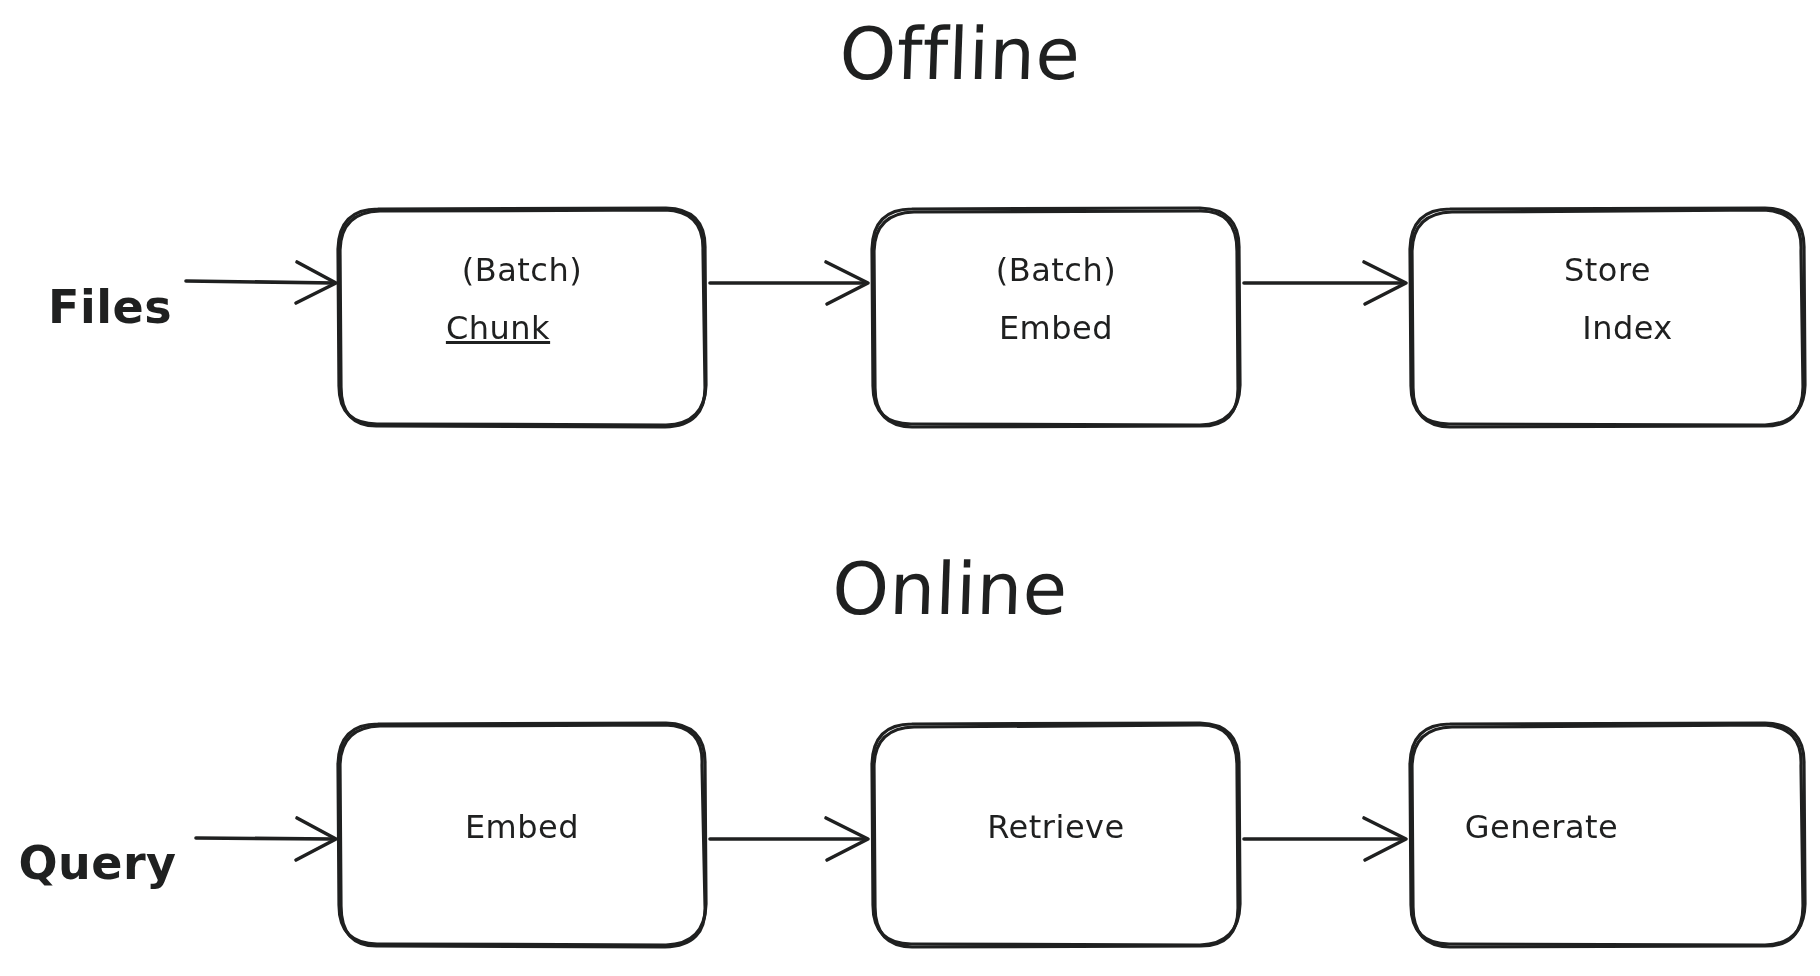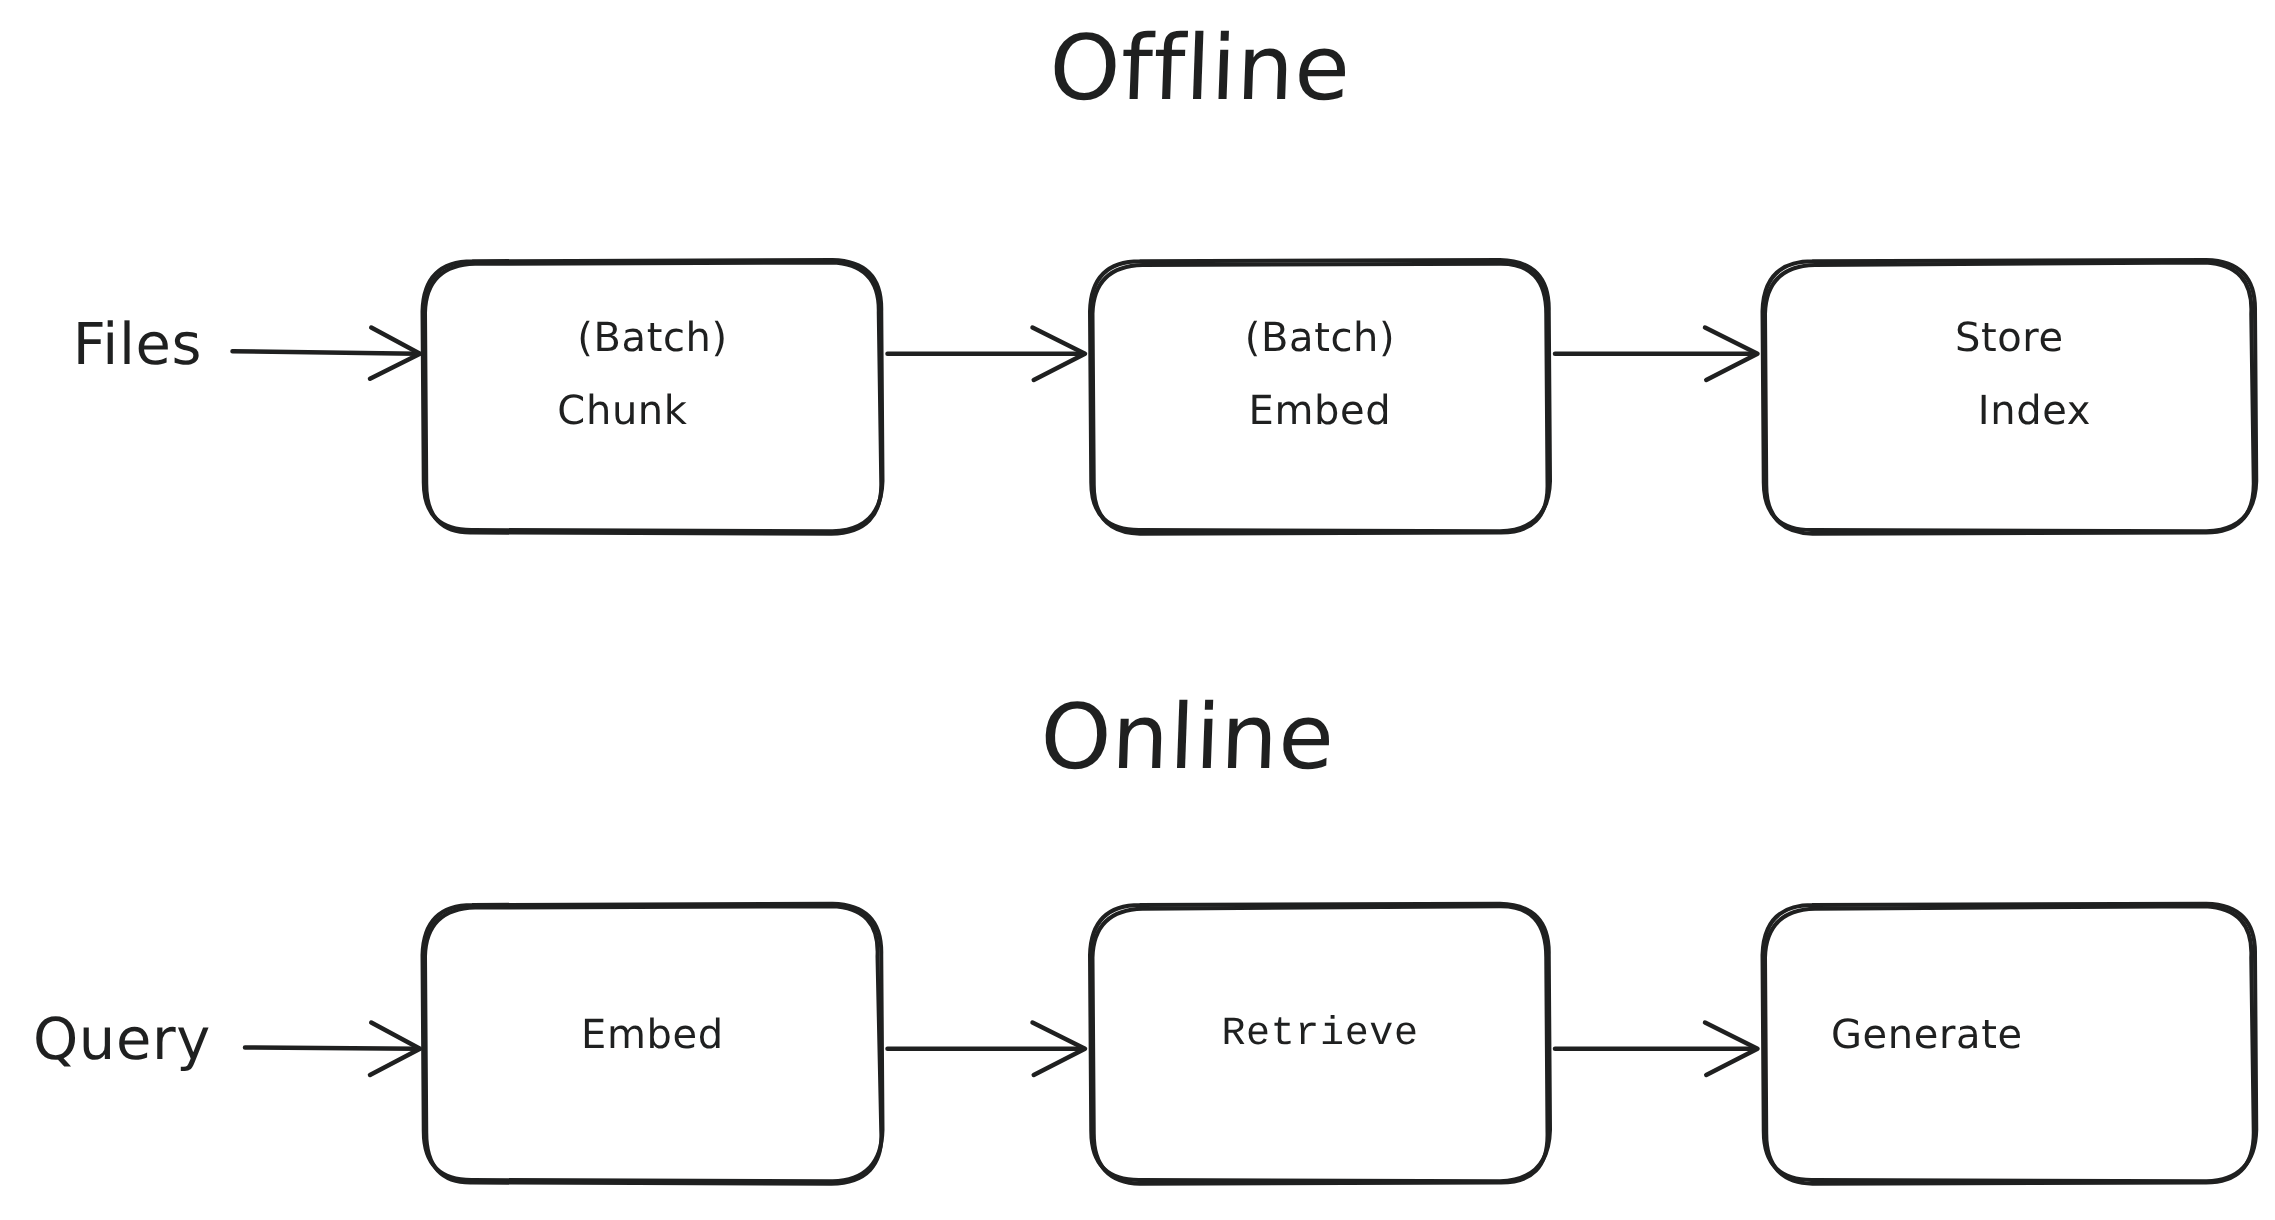--- a/index.html
+++ b/index.html
@@ -5,21 +5,21 @@
   html,body{margin:0;padding:0;background:#ffffff;}
   body{width:1820px;height:976px;overflow:hidden;
        font-family:"DejaVu Sans", sans-serif;}
   #canvas{position:relative;width:1820px;height:976px;background:#ffffff;}
   #sketch{position:absolute;left:0;top:0;width:1820px;height:976px;}
   .lbl{position:absolute;color:#1f2020;white-space:pre;text-align:center;
        font-family:"DejaVu Sans", sans-serif;letter-spacing:.5px;}
   .section-title{font-size:72px;line-height:1;font-weight:400;
        transform:skewX(-2deg);}
   .node-text{font-size:32px;line-height:1.32;font-weight:400;}
-  .edge-text{font-size:46px;line-height:1;font-weight:400;}
+  .edge-text{font-size:46px;line-height:1;font-weight:700;margin-top:32px;}
 </style>
 </head>
 <body>
 
 <div id="canvas">
 
   <svg id="sketch" viewBox="0 0 1820 976" xmlns="http://www.w3.org/2000/svg" fill="none" stroke="#1f2020" stroke-linecap="round" stroke-linejoin="round">
 
     <g stroke-width="3.2">
       <path d="M378 209 L666 208 Q706 209 705 249 L706 385 Q705 424 666 425 L379 424 Q339 425 339 386 L338 249 Q339 209 378 209"></path>
@@ -72,29 +72,29 @@
       <path d="M1244 839 L1404 839"></path>
       <path d="M1364 818 L1406 839 L1365 860"></path>
     </g>
   </svg>
 
   <div class="lbl section-title" style="left:700px;top:18px;width:520px;">Offline</div>
 
   <div class="lbl edge-text" style="left:20px;top:252px;width:180px;">Files</div>
 
   <div class="lbl node-text" style="left:338px;top:249px;width:368px;">(Batch)</div>
-  <div class="lbl node-text" style="left:338px;top:307px;width:320px;">Chunk</div>
+  <div class="lbl node-text" style="left:338px;top:307px;width:320px;text-decoration:underline;">Chunk</div>
 
   <div class="lbl node-text" style="left:872px;top:249px;width:368px;">(Batch)</div>
   <div class="lbl node-text" style="left:872px;top:307px;width:368px;">Embed</div>
 
   <div class="lbl node-text" style="left:1410px;top:249px;width:395px;">Store</div>
   <div class="lbl node-text" style="left:1410px;top:307px;width:395px;padding-left:20px;">Index</div>
 
   <div class="lbl section-title" style="left:690px;top:553px;width:520px;">Online</div>
 
   <div class="lbl edge-text" style="left:0px;top:808px;width:195px;">Query</div>
 
   <div class="lbl node-text" style="left:338px;top:806px;width:368px;">Embed</div>
-  <div class="lbl node-text" style="left:872px;top:806px;width:368px;font-family:Liberation Mono, monospace;">Retrieve</div>
+  <div class="lbl node-text" style="left:872px;top:806px;width:368px;">Retrieve</div>
   <div class="lbl node-text" style="left:1344px;top:806px;width:395px;">Generate</div>
 
 </div>
 
 </body></html>

